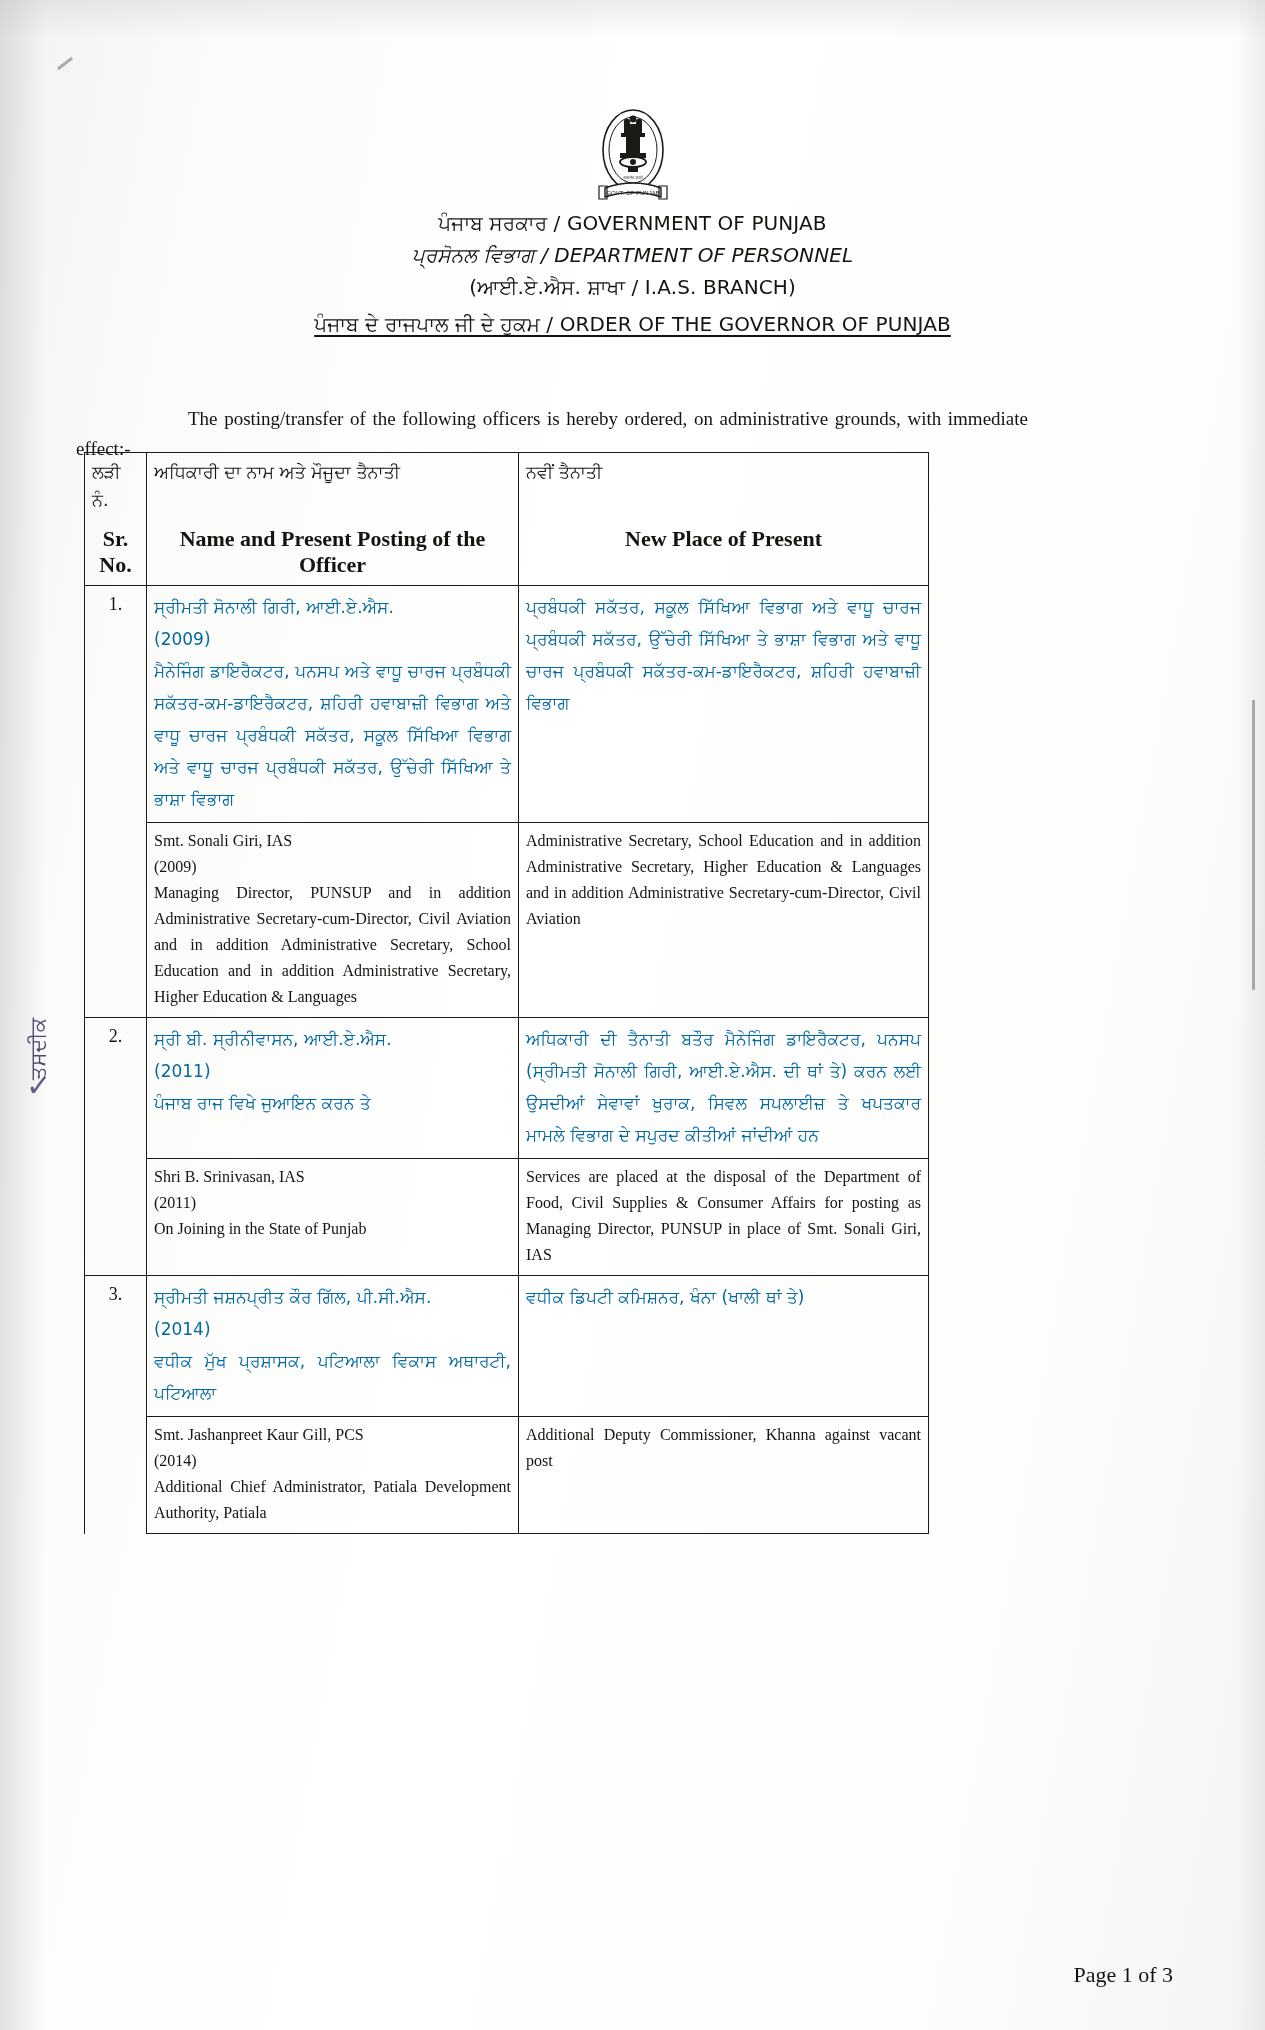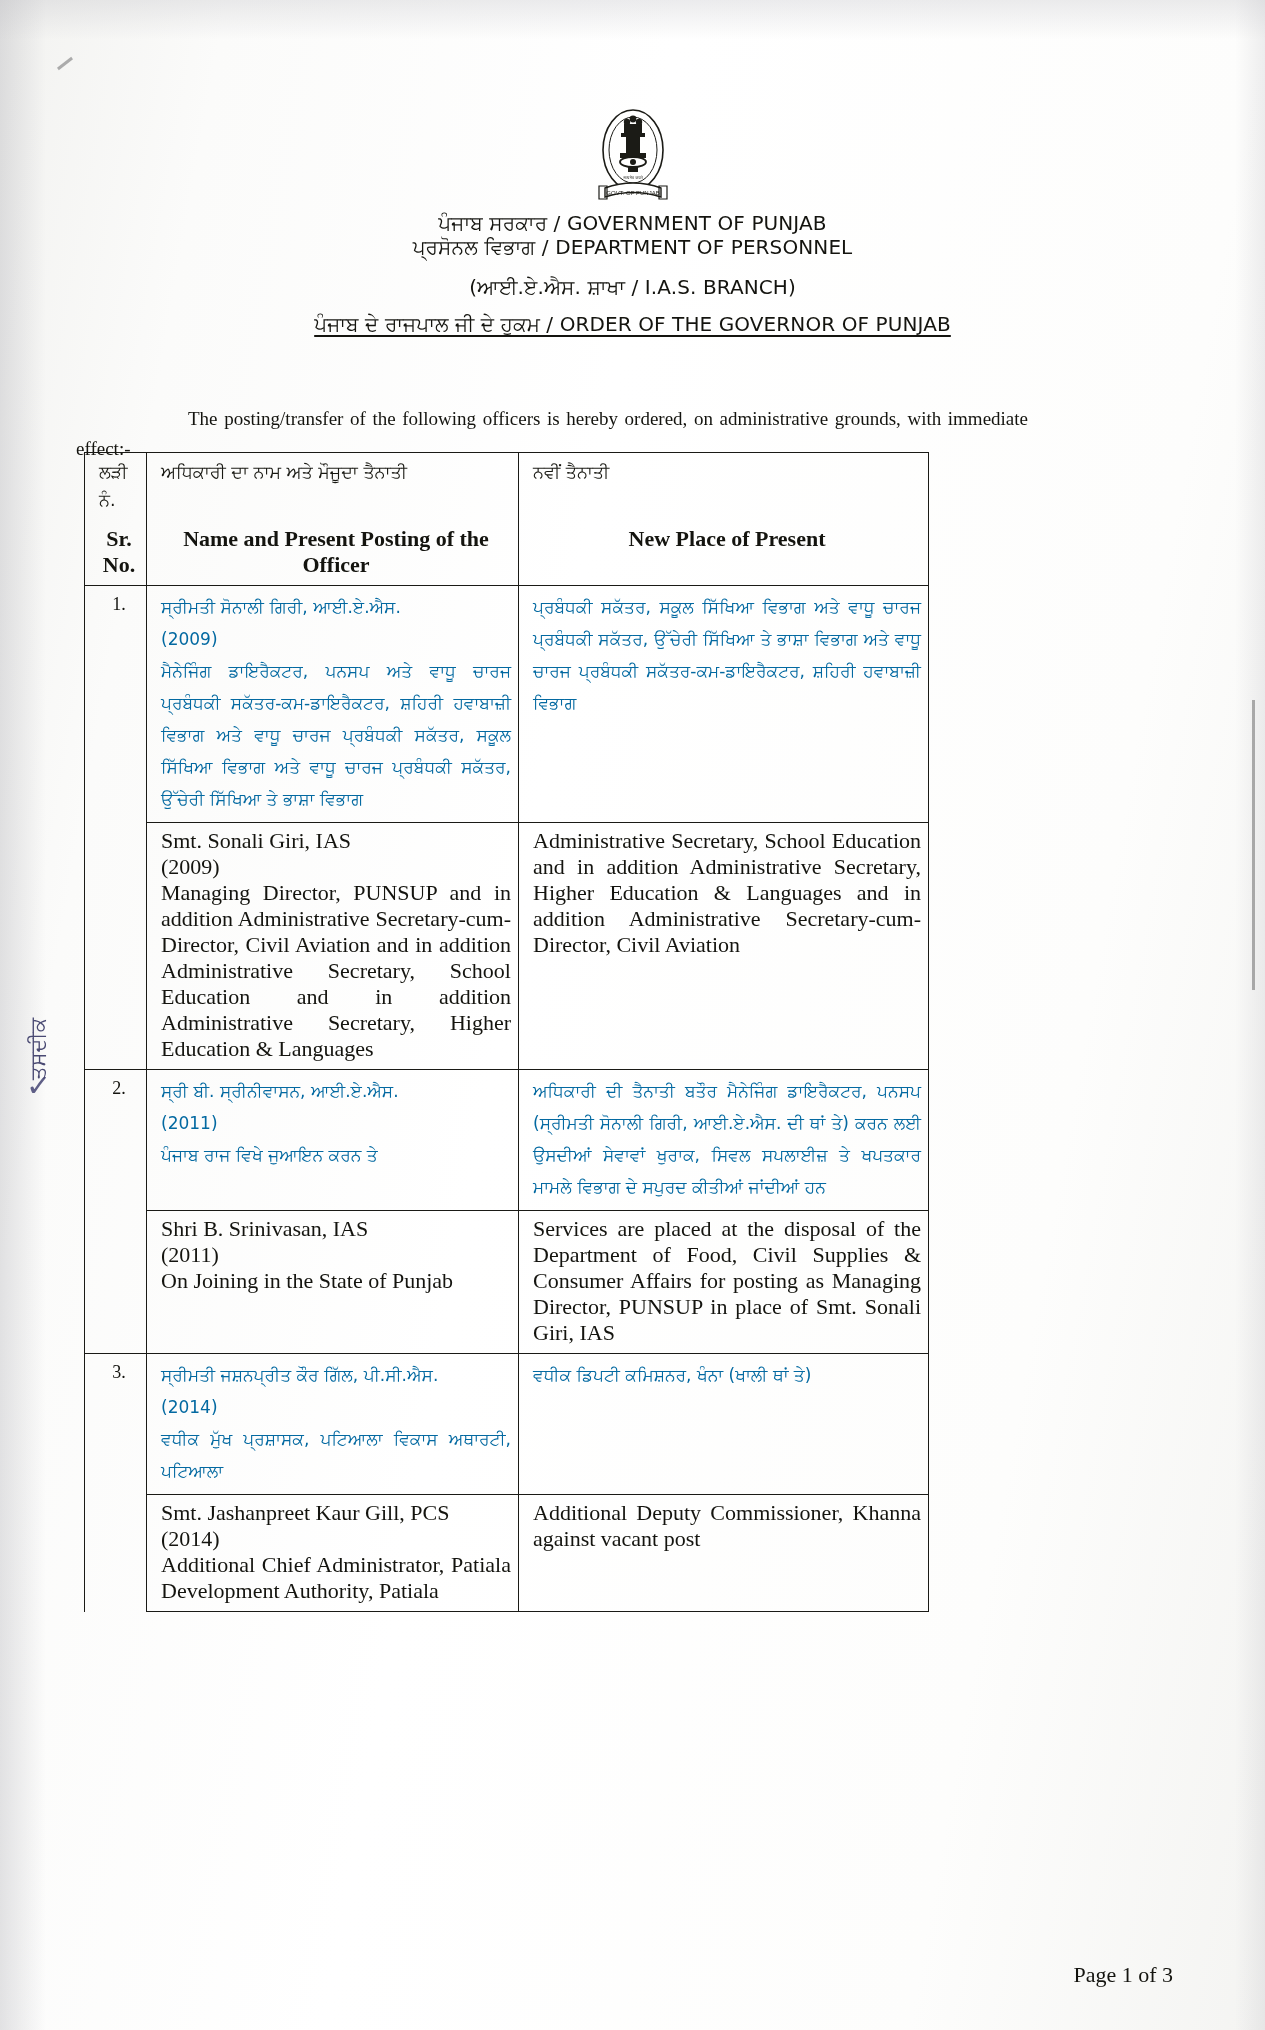--- a/index.html
+++ b/index.html
@@ -44,21 +44,21 @@
   
   .hdr {
     position:absolute; left:0; right:0;
     text-align:center;
     font-weight:bold;
     letter-spacing:.1px;
   }
   .hdr-line { font-size:21px; line-height:31px; }
   .pa { font-family:"DejaVu Sans", sans-serif; font-weight:normal; font-size:20px; }
   .h1 { top:208px; }
-  .h2 { top:232px; }
+  .h2 { top:240px;font-style:italic; }
   .h3 { top:272px; }
   .h4 {
     top:308px;
     text-decoration:underline;
     text-underline-offset:4px;
     font-size:22px;
   }
 
   
   .para-pa {
@@ -77,36 +77,36 @@
   
   table.order {
     position:absolute; left:84px; top:452px;
     width:844px;
     border-collapse:collapse;
     table-layout:fixed;
   }
   table.order td, table.order th {
     border:1.4px solid #1a1a16;
     vertical-align:top;
-    padding:5px 7px 7px 14px;
+    padding:5px 7px 7px 7px;
   }
   col.c1 { width:62px; }
   col.c2 { width:372px; }
   col.c3 { width:410px; }
 
   .srno { text-align:center; font-size:18px; line-height:26px; }
   .cell-pa {
     font-family:"DejaVu Sans", sans-serif;
     font-size:17px;
     line-height:32px;
     text-align:justify;
     color:#0369a1;
   }
   .cell-en {
-    font-size:22px;
+    font-size:16px;
     line-height:26px;
     text-align:justify;
     margin-left:48px;
   }
   .hd-pa {
     font-family:"DejaVu Sans", sans-serif;
     font-size:17.5px; line-height:28px;
     font-weight:normal; text-align:left;
     color:#181812;
   }

